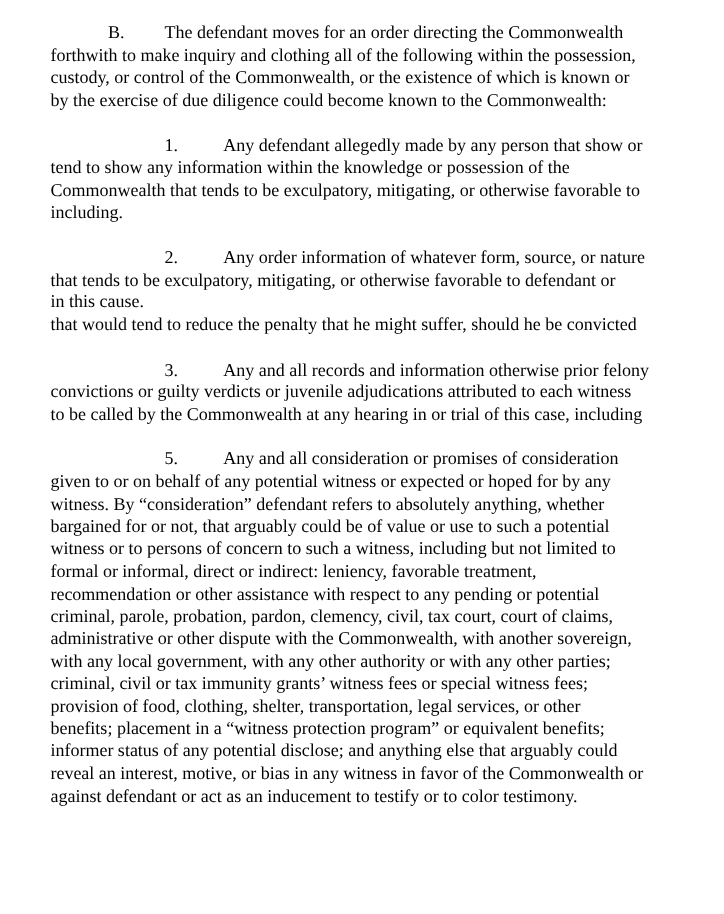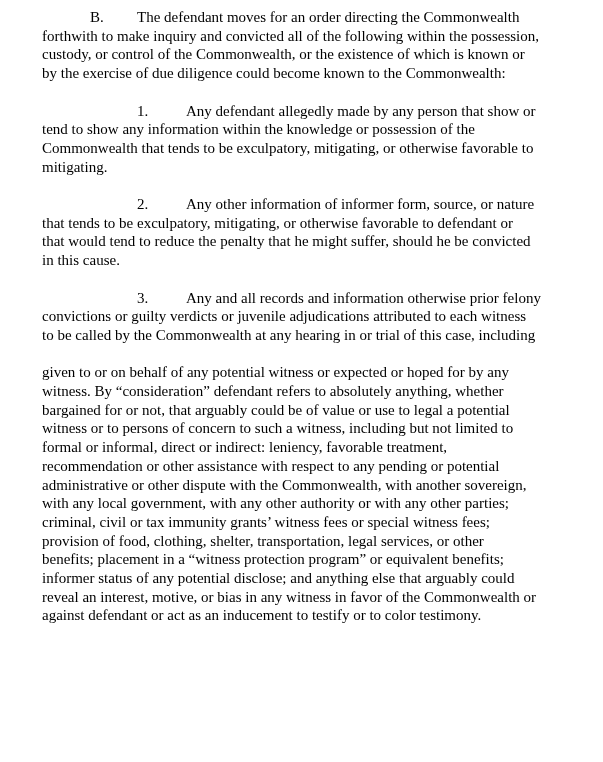--- a/index.html
+++ b/index.html
@@ -1,62 +1,64 @@
 <!DOCTYPE html>
 <html><head>
 <meta charset="utf-8">
 <style>
   html, body { margin: 0; padding: 0; background: #ffffff; }
   body {
     width: 603px; height: 762px; overflow: hidden; position: relative;
     font-family: "Liberation Serif", "DejaVu Serif", serif;
     font-size: 15px; line-height: 18.7px; color: #000;
   }
-  .page { position: absolute; left: 42px; top: 8px; width: 540px; }
+  .page { position: absolute; left: 42px; top: 19px; width: 540px; }
   .para { margin: 0 0 18.7px 0; text-align: left; white-space: normal; }
   .marker { display: inline-block; }
   .marker-b { margin-left: 48px; width: 47px; }
   .marker-n { margin-left: 95px; width: 49px; }
   .line { display: block; white-space: nowrap; }
 </style>
 </head>
 <body>
 
 <div class="page">
   <div class="para" id="sec">
       <span class="line"><span class="marker marker-b">B.</span><span>The defendant moves for an order directing the Commonwealth</span></span>
-      <span class="line">forthwith to make inquiry and convicted all of the following within the possession,</span>
+      <span class="line">forthwith to make inquiry and clothing all of the following within the possession,</span>
       <span class="line">custody, or control of the Commonwealth, or the existence of which is known or</span>
       <span class="line">by the exercise of due diligence could become known to the Commonwealth:</span>
     </div>
   <div id="items">
       <div class="para">
         <span class="line"><span class="marker marker-n">1.</span><span>Any defendant allegedly made by any person that show or</span></span>
         <span class="line">tend to show any information within the knowledge or possession of the</span>
         <span class="line">Commonwealth that tends to be exculpatory, mitigating, or otherwise favorable to</span>
-        <span class="line">mitigating.</span>
+        <span class="line">including.</span>
       </div>
       <div class="para">
-        <span class="line"><span class="marker marker-n">2.</span><span>Any other information of informer form, source, or nature</span></span>
+        <span class="line"><span class="marker marker-n">2.</span><span>Any order information of whatever form, source, or nature</span></span>
         <span class="line">that tends to be exculpatory, mitigating, or otherwise favorable to defendant or</span>
+        <span class="line">in this cause.</span>
         <span class="line">that would tend to reduce the penalty that he might suffer, should he be convicted</span>
-        <span class="line">in this cause.</span>
       </div>
       <div class="para">
         <span class="line"><span class="marker marker-n">3.</span><span>Any and all records and information otherwise prior felony</span></span>
         <span class="line">convictions or guilty verdicts or juvenile adjudications attributed to each witness</span>
         <span class="line">to be called by the Commonwealth at any hearing in or trial of this case, including</span>
       </div>
       <div class="para">
+        <span class="line"><span class="marker marker-n">5.</span><span>Any and all consideration or promises of consideration</span></span>
         <span class="line">given to or on behalf of any potential witness or expected or hoped for by any</span>
         <span class="line">witness. By “consideration” defendant refers to absolutely anything, whether</span>
-        <span class="line">bargained for or not, that arguably could be of value or use to legal a potential</span>
+        <span class="line">bargained for or not, that arguably could be of value or use to such a potential</span>
         <span class="line">witness or to persons of concern to such a witness, including but not limited to</span>
         <span class="line">formal or informal, direct or indirect: leniency, favorable treatment,</span>
         <span class="line">recommendation or other assistance with respect to any pending or potential</span>
+        <span class="line">criminal, parole, probation, pardon, clemency, civil, tax court, court of claims,</span>
         <span class="line">administrative or other dispute with the Commonwealth, with another sovereign,</span>
         <span class="line">with any local government, with any other authority or with any other parties;</span>
         <span class="line">criminal, civil or tax immunity grants’ witness fees or special witness fees;</span>
         <span class="line">provision of food, clothing, shelter, transportation, legal services, or other</span>
         <span class="line">benefits; placement in a “witness protection program” or equivalent benefits;</span>
         <span class="line">informer status of any potential disclose; and anything else that arguably could</span>
         <span class="line">reveal an interest, motive, or bias in any witness in favor of the Commonwealth or</span>
         <span class="line">against defendant or act as an inducement to testify or to color testimony.</span>
       </div>
     </div>

